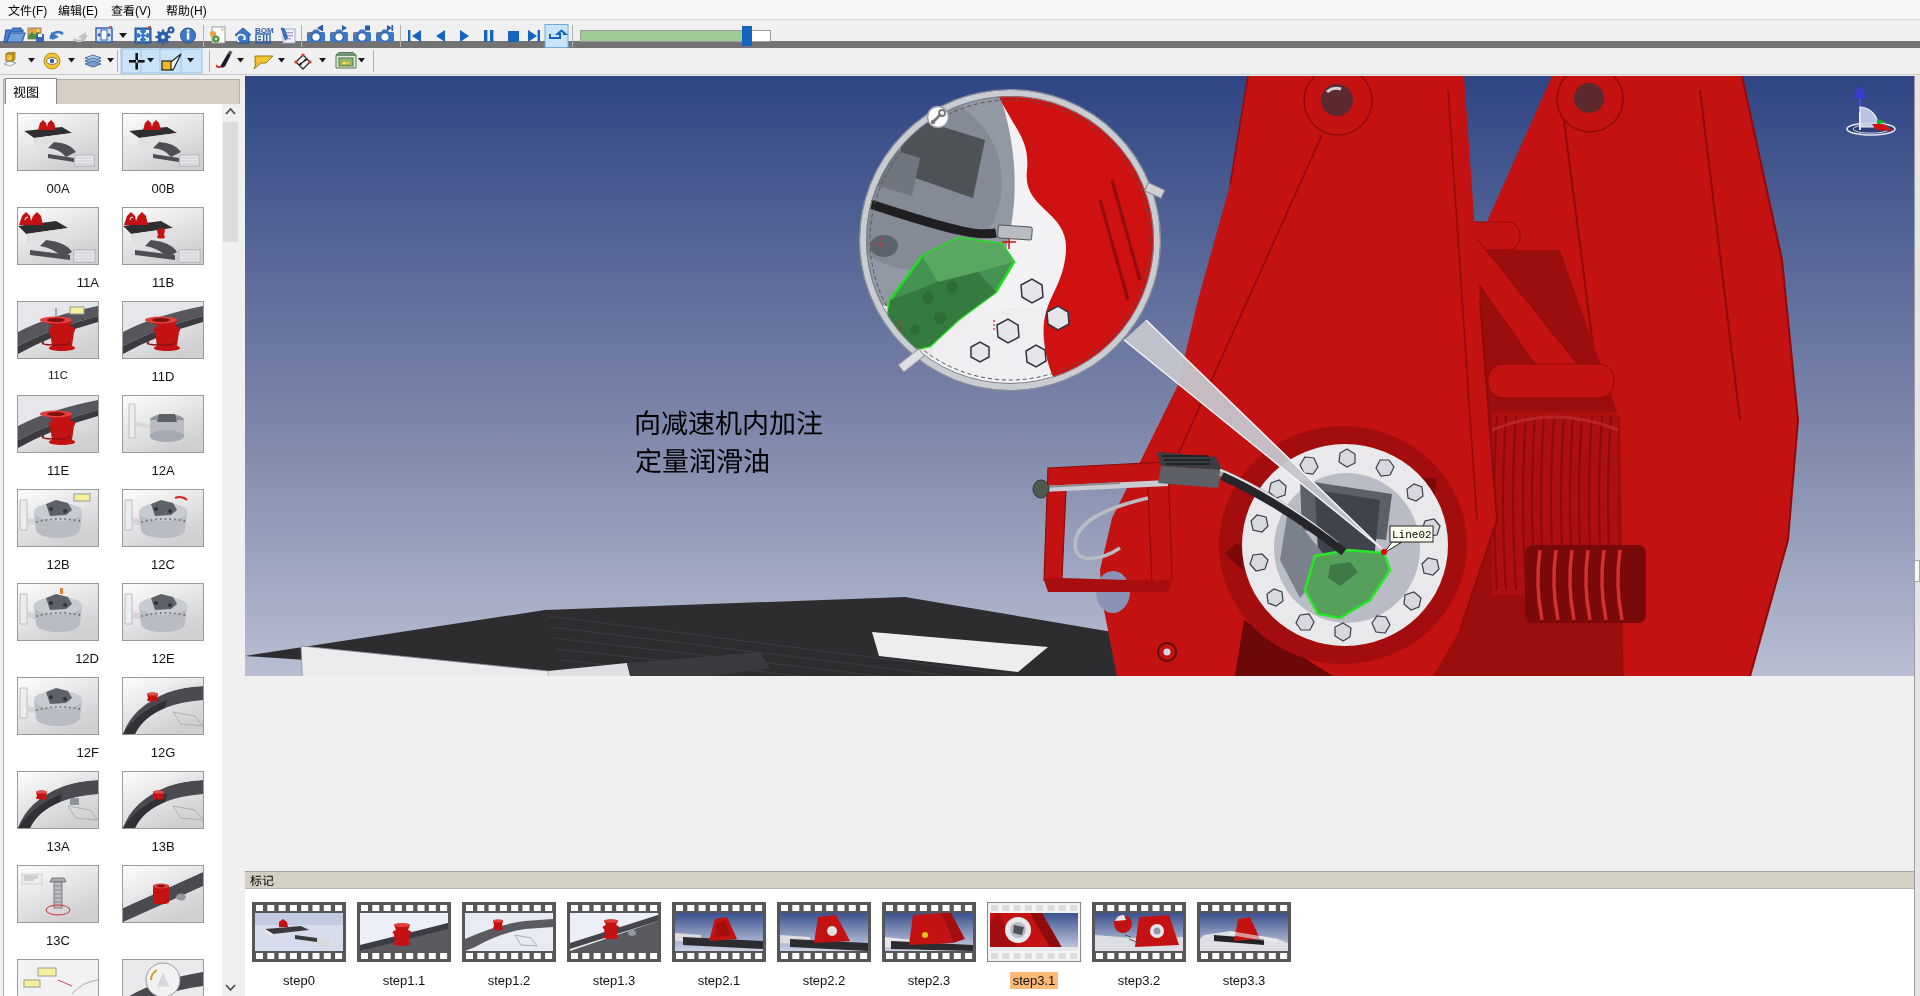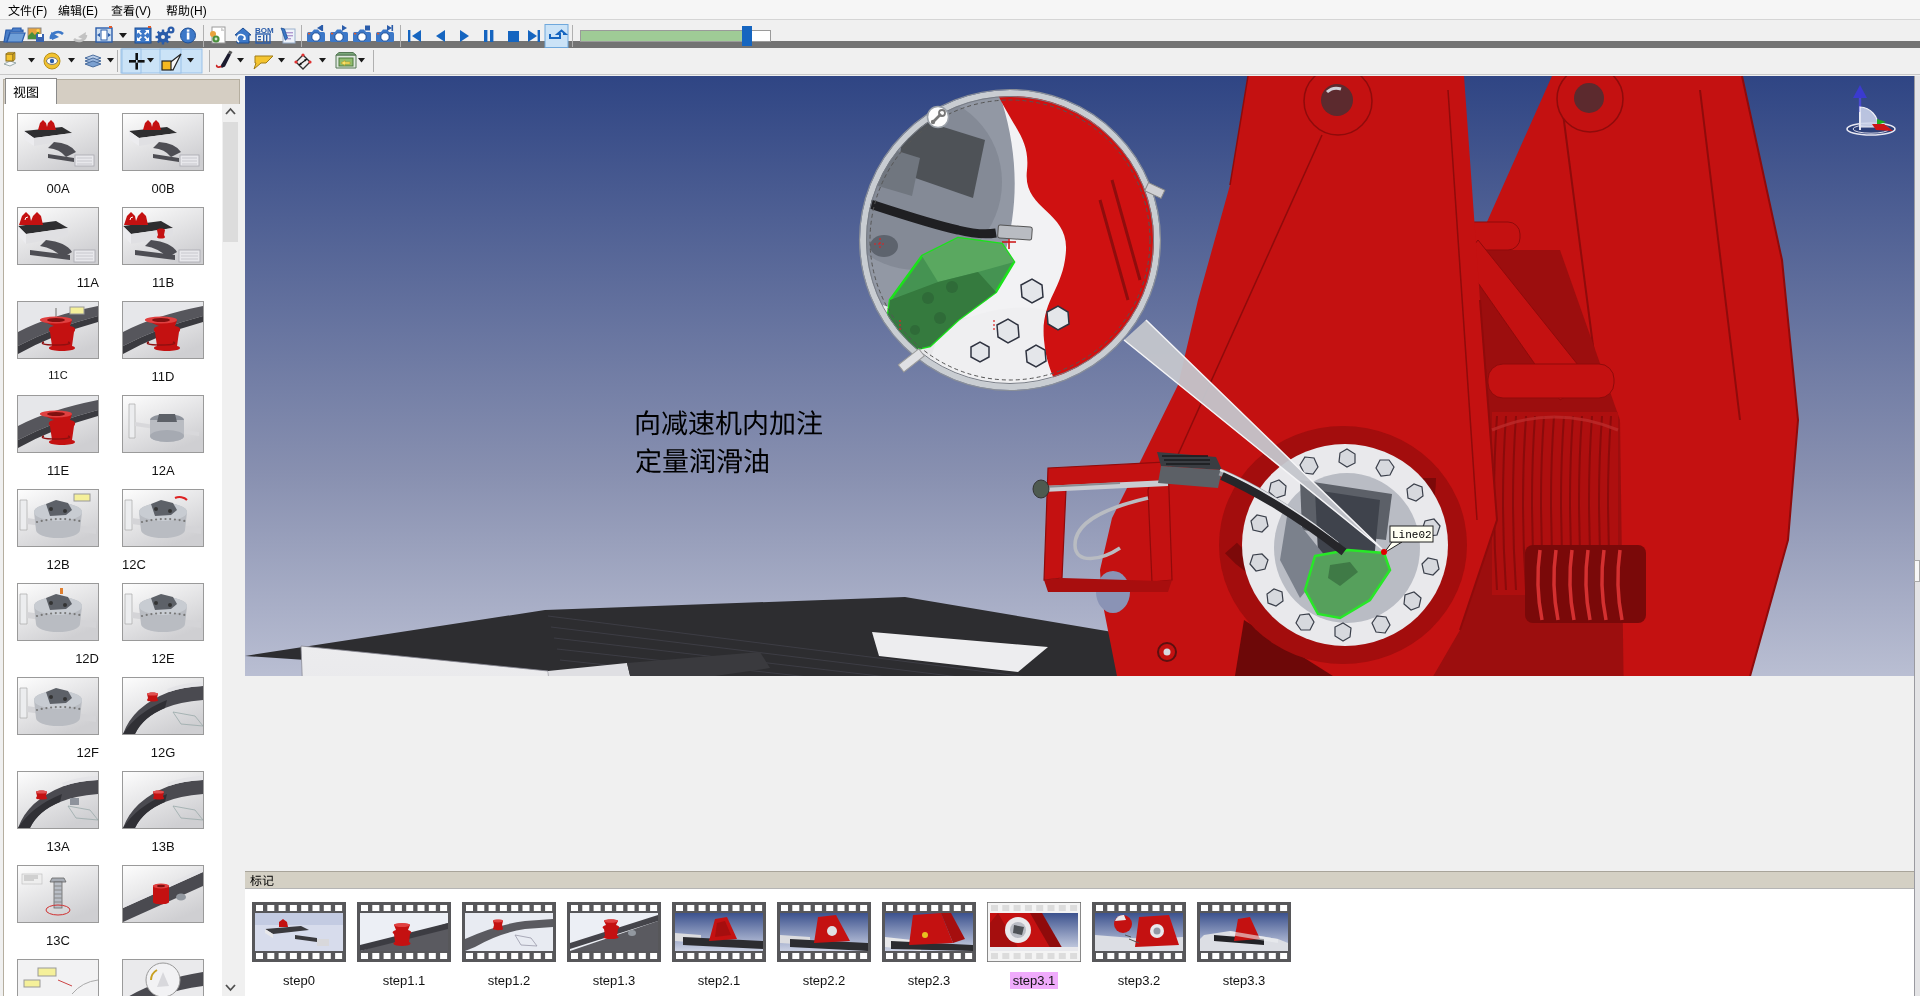--- a/index.html
+++ b/index.html
@@ -400,21 +400,21 @@
       <circle cx="33.1" cy="29.48" r="1.1" fill="#777"></circle>
       <circle cx="37.8" cy="29.12" r="1.1" fill="#777"></circle>
       <circle cx="42.5" cy="29.0" r="1.1" fill="#777"></circle>
       <circle cx="47.2" cy="29.12" r="1.1" fill="#777"></circle>
       <circle cx="51.9" cy="29.48" r="1.1" fill="#777"></circle>
       <circle cx="56.6" cy="30.08" r="1.1" fill="#777"></circle>
       <circle cx="61.300000000000004" cy="30.92" r="1.1" fill="#777"></circle>
       <path d="M52,8 a9,7 0 0 1 12,2" fill="none" stroke="#d22" stroke-width="2"></path>
     </svg></div>
 <div class="abs" style="left:17px;top:557px;width:82px;text-align:center;font-size:13px;color:#111">12B</div>
-<div class="abs" style="left:122px;top:557px;width:82px;text-align:left;font-size:13px;color:#111">12C</div>
+<div class="abs" style="left:122px;top:557px;width:82px;text-align:center;font-size:13px;color:#111">12C</div>
 <div class="abs" style="left:17px;top:583px;width:82px;height:58px;border:1px solid #9a9a9a"><svg width="80" height="56">
       <defs>
         <linearGradient id="tg17583" x1="0" y1="0" x2="0.6" y2="1">
           <stop offset="0" stop-color="#fdfdfd"></stop>
           <stop offset="1" stop-color="#cfcfd2"></stop>
         </linearGradient>
       </defs>
       <rect width="80" height="56" fill="url(#tg17583)"></rect>
       <path d="M2,10 h7 v30 h-7 z" fill="#ecedef" stroke="#aaa" stroke-width="0.7"></path>
       <path d="M9,28 L78,38 L78,44 L9,34 Z" fill="#d4d4d7"></path>
@@ -1047,21 +1047,21 @@
           <rect width="88" height="38" fill="url(#fb31)"></rect>
           <path d="M0,0 L52,0 L62,38 L0,38 Z" fill="#c41111"></path>
           <path d="M8,0 L0,10 L0,38 L30,38 Z" fill="#a50e0e"></path>
           <circle cx="28" cy="17" r="13" fill="#e9e9ec"></circle>
           <circle cx="28" cy="17" r="8" fill="#b9bcc4"></circle>
           <path d="M24,12 l10,2 -2,8 -9,-2 z" fill="#4e5257"></path>
           <path d="M40,0 L62,38 L74,38 L52,0 Z" fill="#8f0b0b"></path>
           <rect x="0" y="34" width="88" height="4" fill="#e8e8ec"></rect>
         </g>
       </svg></div>
-    <div class="abs" style="left:736px;top:84px;width:106px;text-align:center;font-size:13px;color:#111"><span style="background:#f0abfc;padding:1px 3px">step3.1</span></div>
+    <div class="abs" style="left:736px;top:84px;width:106px;text-align:center;font-size:13px;color:#111"><span style="background:#fdba74;padding:1px 3px">step3.1</span></div>
     <div class="abs" style="left:847px;top:13px;width:94px;height:60px"><svg width="94" height="60">
         <rect width="94" height="60" fill="#57575a"></rect>
         <rect x="4.0" y="3" width="7" height="6" fill="#fff"></rect>
         <rect x="4.0" y="51" width="7" height="6" fill="#fff"></rect>
         <rect x="15.3" y="3" width="7" height="6" fill="#fff"></rect>
         <rect x="15.3" y="51" width="7" height="6" fill="#fff"></rect>
         <rect x="26.6" y="3" width="7" height="6" fill="#fff"></rect>
         <rect x="26.6" y="51" width="7" height="6" fill="#fff"></rect>
         <rect x="37.900000000000006" y="3" width="7" height="6" fill="#fff"></rect>
         <rect x="37.900000000000006" y="51" width="7" height="6" fill="#fff"></rect>

